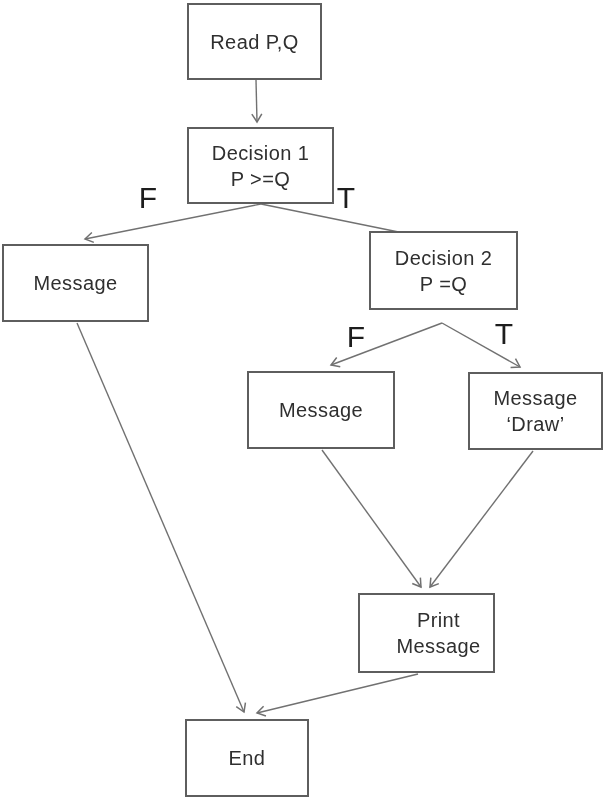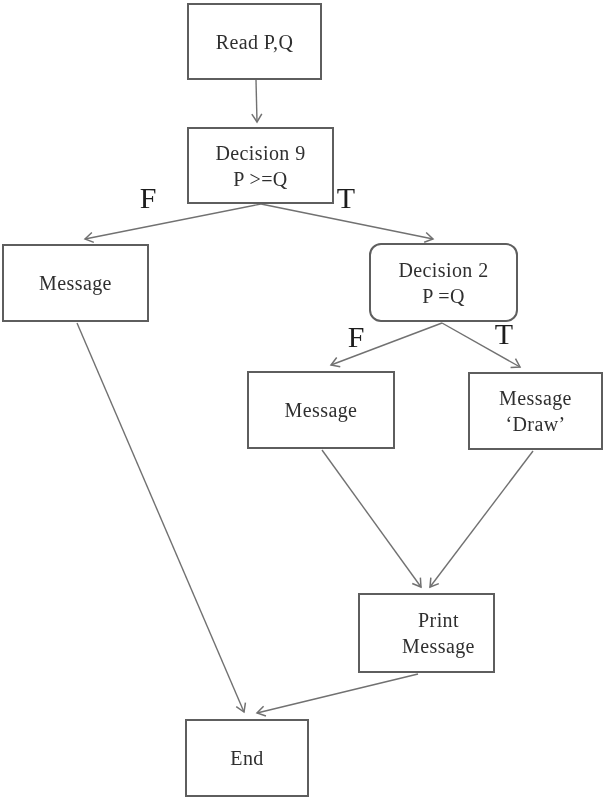--- a/index.html
+++ b/index.html
@@ -9,21 +9,21 @@
     --text-color: #2f2f2f;
     --label-color: #1d1d1d;
   }
   * { margin: 0; padding: 0; box-sizing: border-box; }
   html, body { background: var(--bg-color); }
   .canvas {
     position: relative;
     width: 605px;
     height: 801px;
     background: var(--bg-color);
-    font-family: Liberation Serif, serif;
+    font-family: Liberation Sans, sans-serif;
     overflow: hidden;
   }
   .connectors {
     position: absolute;
     left: 0; top: 0;
     width: 605px; height: 801px;
   }
   .connectors line {
     stroke: var(--line-color);
     stroke-width: 1.4;
@@ -43,21 +43,21 @@
     justify-content: center;
     text-align: center;
     font-size: 20px;
     line-height: 26px;
     letter-spacing: 0.4px;
     color: var(--text-color);
   }
   .node-read      { left: 187px; top:   3px; width: 135px; height: 77px; }
   .node-decision1 { left: 187px; top: 127px; width: 147px; height: 77px; }
   .node-you-lose  { left:   2px; top: 244px; width: 147px; height: 78px; }
-  .node-decision2 { left: 369px; top: 243px; width: 149px; height: 79px; border-radius: 12px; }
+  .node-decision2 { left: 369px; top: 231px; width: 149px; height: 79px; }
   .node-you-win   { left: 247px; top: 371px; width: 148px; height: 78px; }
   .node-draw      { left: 468px; top: 372px; width: 135px; height: 78px; }
   .node-print     { left: 358px; top: 593px; width: 137px; height: 80px; padding-left: 24px; }
   .node-end       { left: 185px; top: 719px; width: 124px; height: 78px; }
   .edge-label {
     position: absolute;
     transform: translate(-50%, -50%);
     font-size: 30px;
     font-weight: 500;
     color: var(--label-color);
@@ -87,21 +87,21 @@
     <line x1="533" y1="451" x2="430" y2="587" marker-end="url(#arrowhead)"></line>
     <line x1="77" y1="323" x2="244" y2="712" marker-end="url(#arrowhead)"></line>
     <line x1="418" y1="674" x2="257" y2="713" marker-end="url(#arrowhead)"></line>
   </svg>
 
   <div class="node node-read">
     <div>Read P,Q</div>
   </div>
 
   <div class="node node-decision1">
-    <div>Decision 9</div>
+    <div>Decision 1</div>
     <div>P &gt;=Q</div>
   </div>
 
   <div class="node node-you-lose">
     <div>Message</div>
   </div>
 
   <div class="node node-decision2">
     <div>Decision 2</div>
     <div>P =Q</div>

